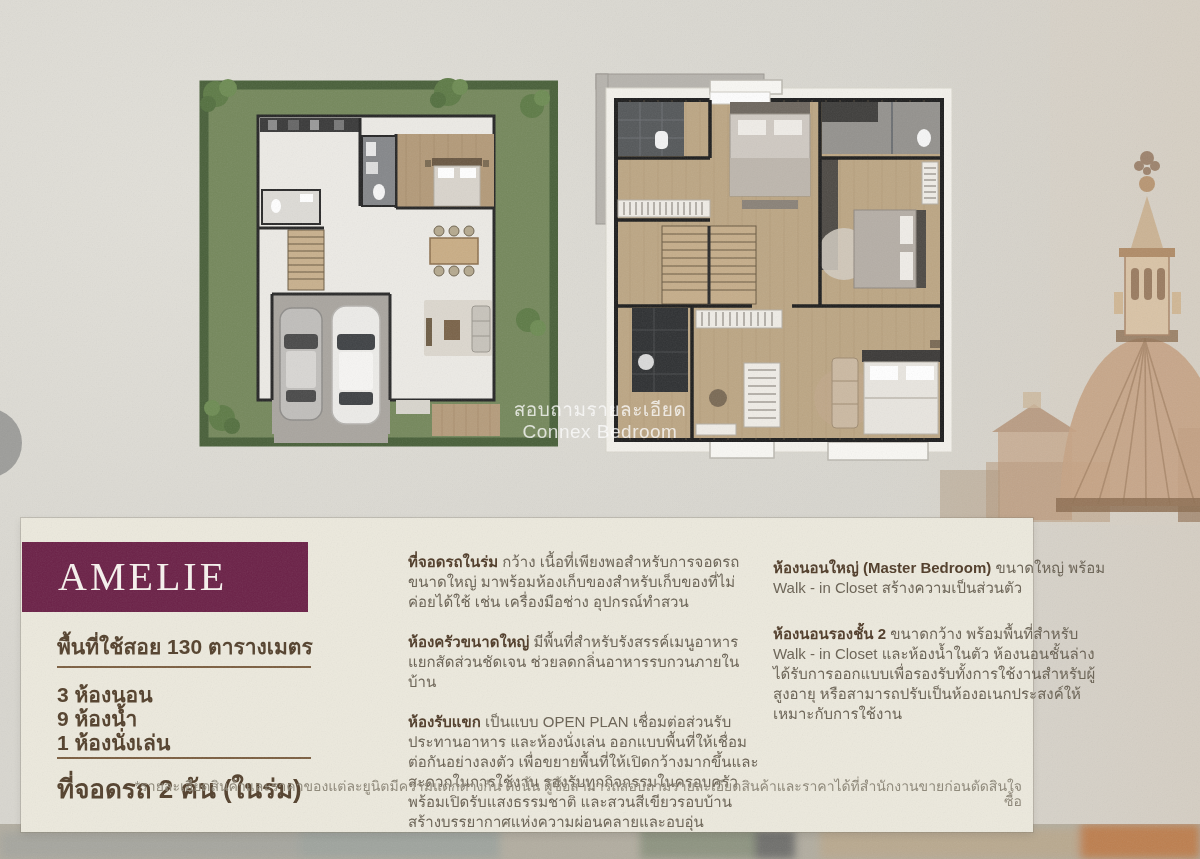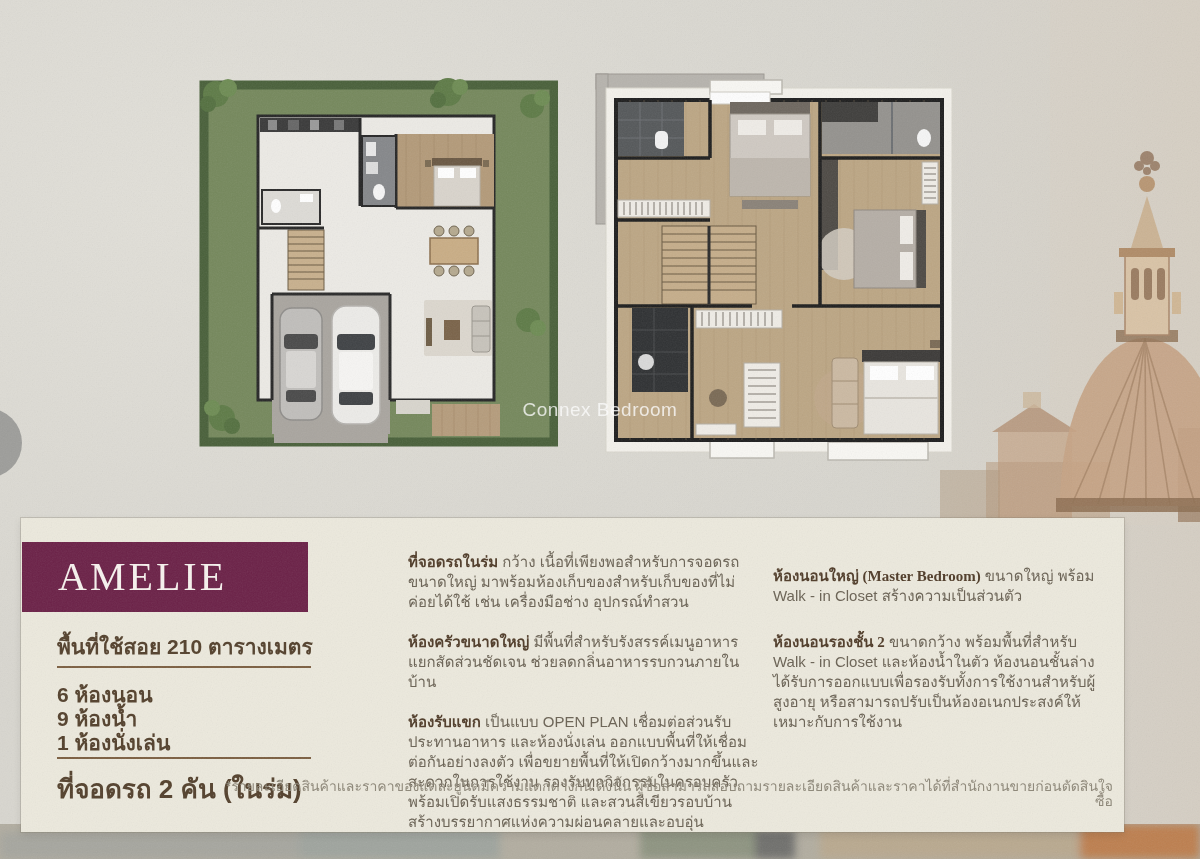--- a/index.html
+++ b/index.html
@@ -23,21 +23,21 @@
   
   .watermark{
     position:absolute;left:470px;top:399px;width:260px;z-index:5;
     text-align:center;color:rgba(255,255,255,.78);
     font-size:19px;line-height:22px;letter-spacing:.5px;
   }
   
   .carousel-prev{position:absolute;left:-48px;top:408px;width:70px;height:70px;border-radius:50%;background:#9d9d9a;z-index:4;}
   
   .panel{
-    position:absolute;left:21px;top:518px;width:1103px;height:314px;z-index:6;
+    position:absolute;left:21px;top:518px;width:1012px;height:314px;z-index:6;
     background:#ECE9DD;
     box-shadow:0 0 0 1px rgba(125,118,100,.28), 0 3px 8px rgba(0,0,0,.10);
   }
   .title-box{
     position:absolute;left:1px;top:24px;width:286px;height:70px;background:#6B2147;
   }
   .title-box .model-name{
     font-family:"Liberation Serif","DejaVu Serif",serif;
     color:#F7F2EE;font-size:40px;letter-spacing:3px;
     line-height:70px;padding-left:36px;
@@ -45,22 +45,22 @@
   .left-col{position:absolute;left:36px;top:0;width:280px;color:#53402C;}
   .area-line{position:absolute;top:112px;left:0;font-size:21px;font-weight:bold;white-space:nowrap;}
   .div1{position:absolute;top:148px;left:0;width:254px;border-top:2px solid #7C5F41;}
   .spec{position:absolute;left:0;font-size:21px;font-weight:bold;white-space:nowrap;}
   .spec.s1{top:160px;} .spec.s2{top:184px;} .spec.s3{top:208px;}
   .div2{position:absolute;top:239px;left:0;width:254px;border-top:2px solid #7C5F41;}
   .parking-line{position:absolute;top:250px;left:0;font-size:26px;font-weight:bold;white-space:nowrap;}
   .mid-col{position:absolute;left:387px;top:34px;width:354px;}
   .right-col{position:absolute;left:752px;top:40px;width:338px;}
   .feature{font-size:15px;line-height:20px;color:#6A6254;margin:0 0 20px 0;}
-  .feature b{color:#4F3B28;font-family:Liberation Serif, serif;}
-  .right-col .feature{margin-bottom:26px;margin-top:8px;}
+  .feature b{color:#4F3B28;}
+  .right-col .feature{margin-bottom:26px;}
   .footnotes{
     position:absolute;right:11px;bottom:23px;text-align:right;
     font-size:14px;line-height:15px;color:#8D8778;width:900px;
   }
 </style>
 </head>
 <body>
 
 <div class="page">
 
@@ -464,32 +464,33 @@
       <line x1="228" y1="42" x2="228" y2="248"></line>
       <line x1="228" y1="100" x2="350" y2="100"></line>
       <line x1="24" y1="248" x2="160" y2="248"></line>
       <line x1="200" y1="248" x2="350" y2="248"></line>
       <line x1="100" y1="248" x2="100" y2="382"></line>
       <line x1="24" y1="162" x2="118" y2="162"></line>
     </g>
   </svg>
 
   <div class="watermark">
+    <div>สอบถามรายละเอียด</div>
     <div>Connex Bedroom</div>
   </div>
 
   <div class="panel">
     <div class="title-box">
       <div class="model-name">AMELIE</div>
     </div>
 
     <div class="left-col">
-      <div class="area-line">พื้นที่ใช้สอย 210 ตารางเมตร</div>
+      <div class="area-line">พื้นที่ใช้สอย 130 ตารางเมตร</div>
       <div class="div1"></div>
-      <div class="spec s1">6 ห้องนอน</div>
+      <div class="spec s1">3 ห้องนอน</div>
       <div class="spec s2">9 ห้องน้ำ</div>
       <div class="spec s3">1 ห้องนั่งเล่น</div>
       <div class="div2"></div>
       <div class="parking-line">ที่จอดรถ 2 คัน (ในร่ม)</div>
     </div>
 
     <div class="mid-col">
       <p class="feature"><b>ที่จอดรถในร่ม</b><span> กว้าง เนื้อที่เพียงพอสำหรับการจอดรถขนาดใหญ่ มาพร้อมห้องเก็บของสำหรับเก็บของที่ไม่ค่อยได้ใช้ เช่น เครื่องมือช่าง อุปกรณ์ทำสวน</span></p>
       <p class="feature"><b>ห้องครัวขนาดใหญ่</b><span> มีพื้นที่สำหรับรังสรรค์เมนูอาหาร แยกสัดส่วนชัดเจน ช่วยลดกลิ่นอาหารรบกวนภายในบ้าน</span></p>
       <p class="feature"><b>ห้องรับแขก</b><span> เป็นแบบ OPEN PLAN เชื่อมต่อส่วนรับประทานอาหาร และห้องนั่งเล่น ออกแบบพื้นที่ให้เชื่อมต่อกันอย่างลงตัว เพื่อขยายพื้นที่ให้เปิดกว้างมากขึ้นและสะดวกในการใช้งาน รองรับทุกกิจกรรมในครอบครัว พร้อมเปิดรับแสงธรรมชาติ และสวนสีเขียวรอบบ้าน สร้างบรรยากาศแห่งความผ่อนคลายและอบอุ่น</span></p>

